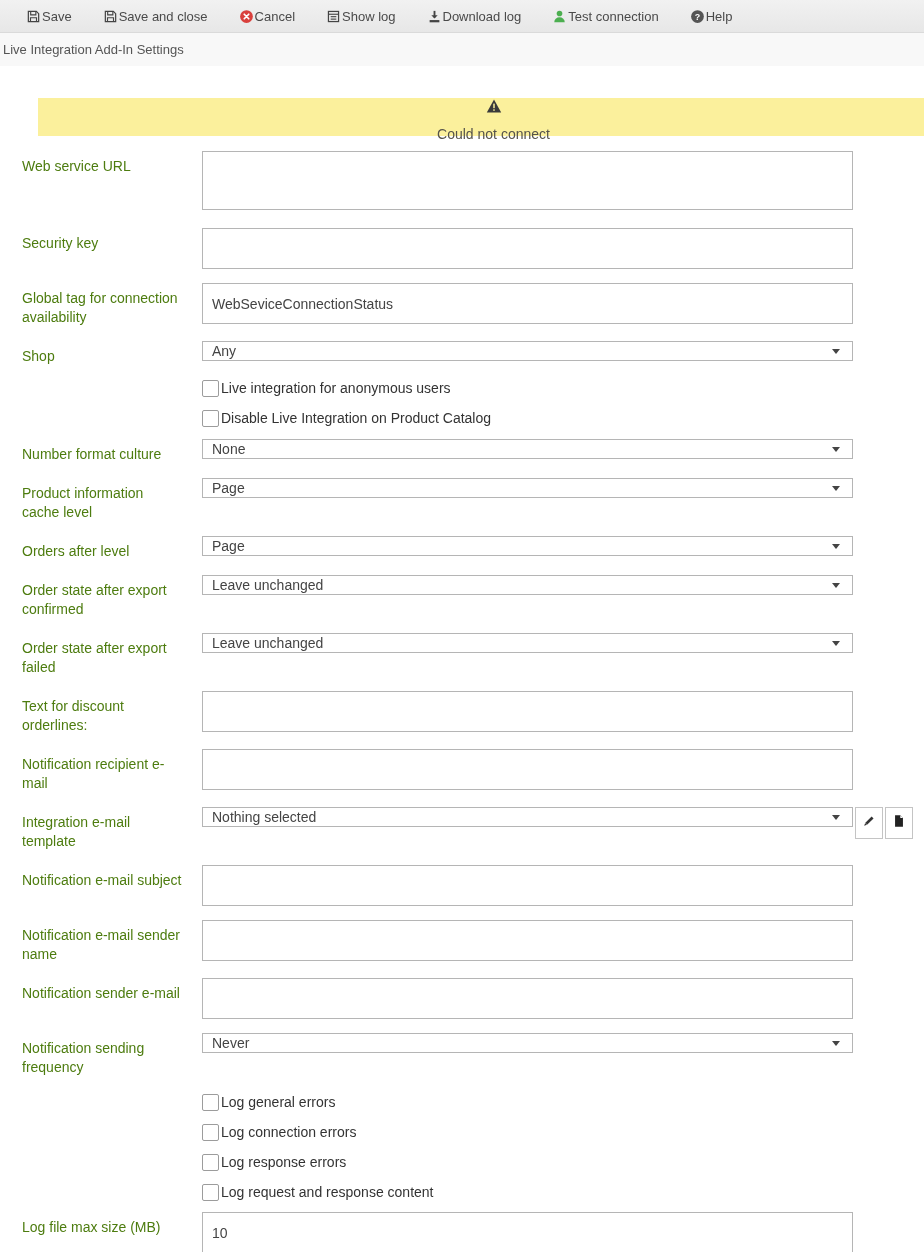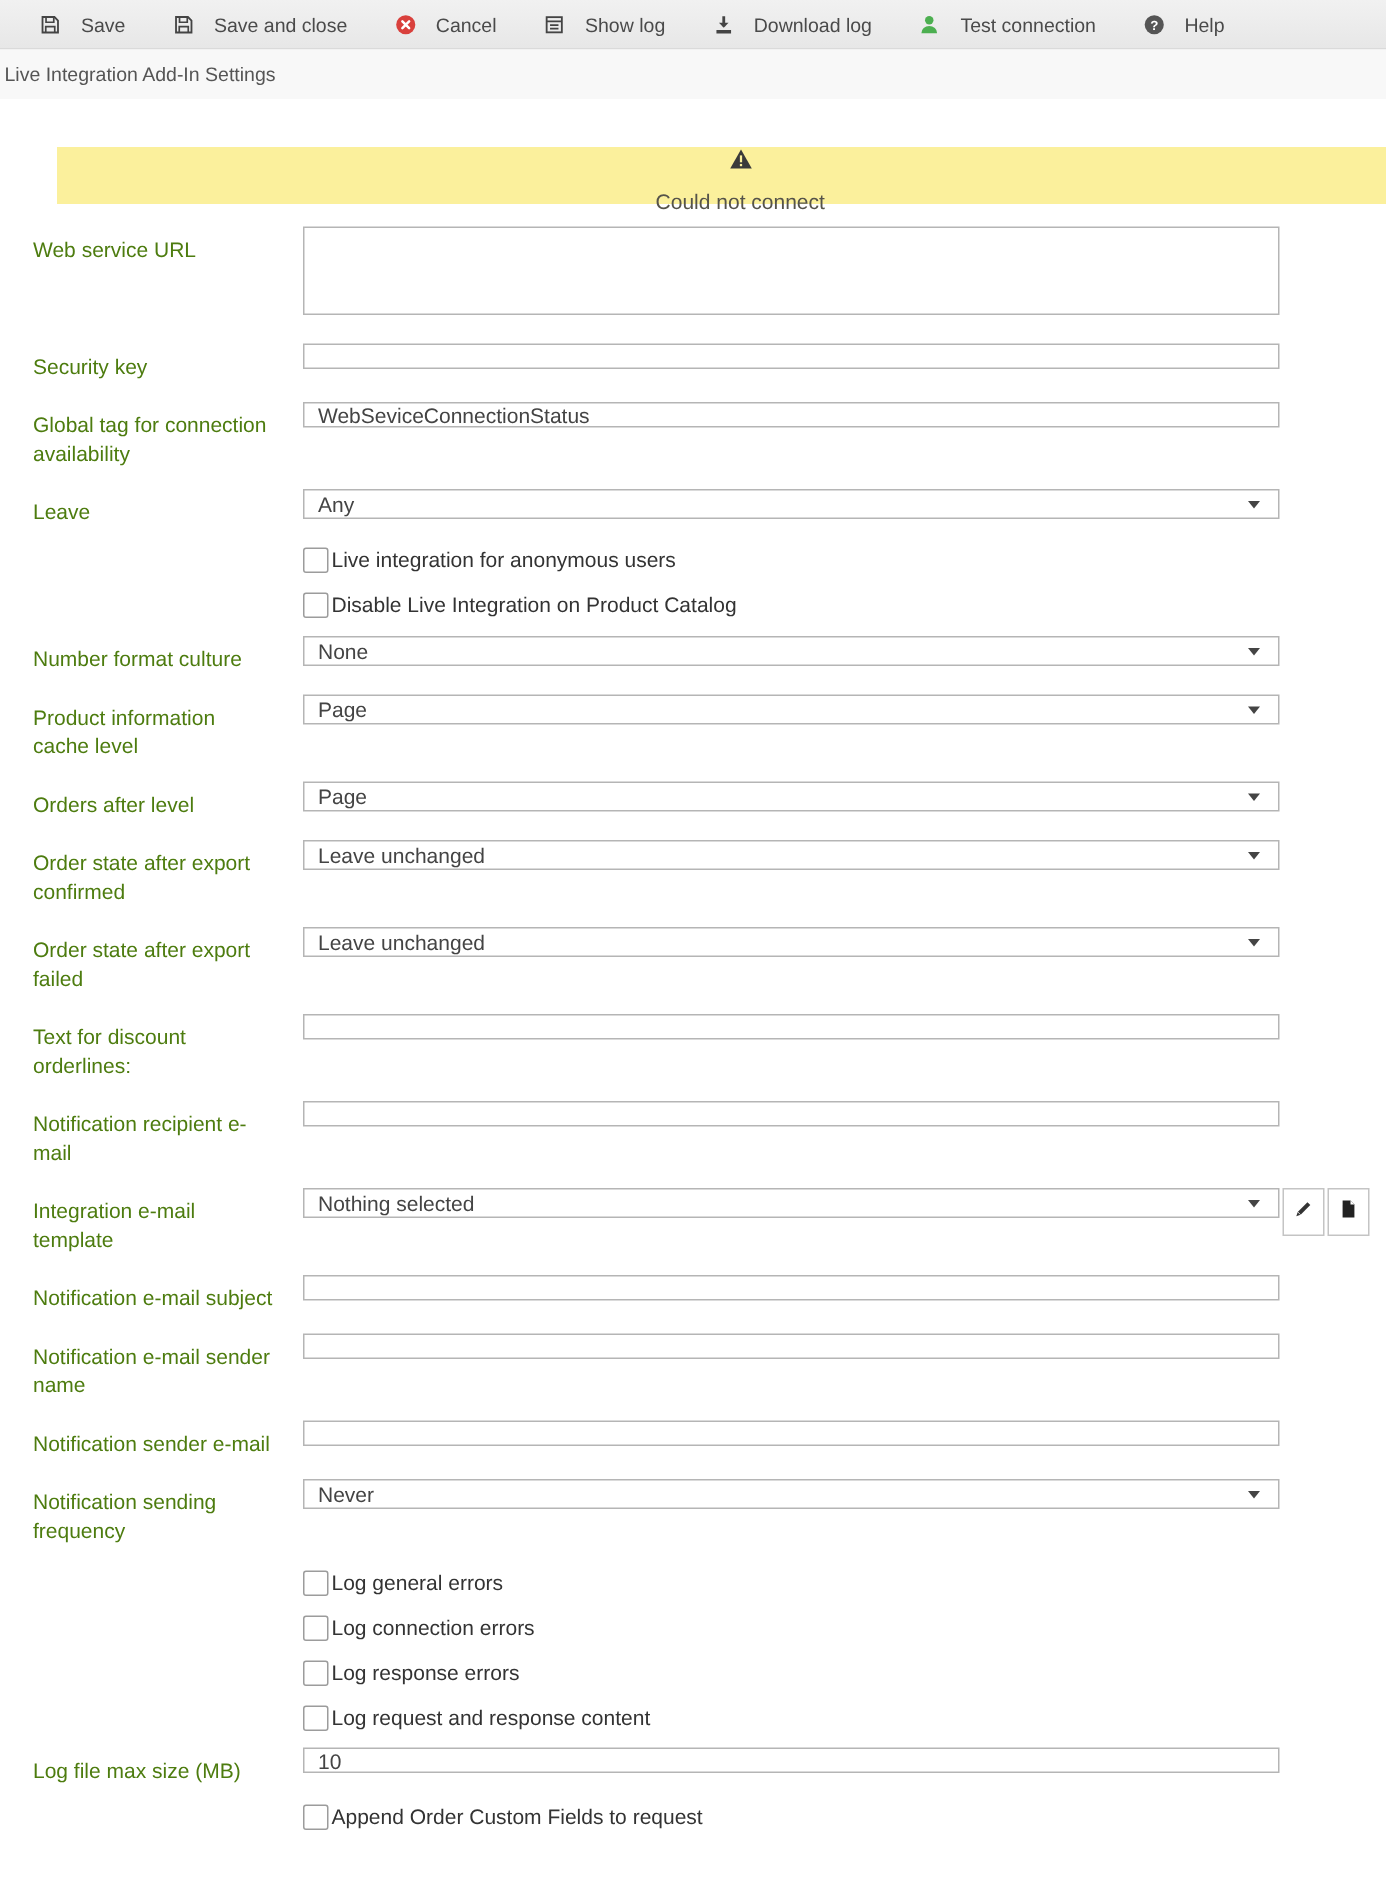--- a/index.html
+++ b/index.html
@@ -9,21 +9,21 @@
     background:#ffffff;color:#3c3c3c;
   }
   
   .toolbar{
     height:33px;box-sizing:border-box;
     background:linear-gradient(#f1f1f1,#e7e7e7);
     border-bottom:1px solid #dadada;
     display:flex;align-items:center;
     padding-left:26px;gap:31px;
   }
-  .tb-item{display:flex;align-items:flex-start;gap:13px;font-size:13px;color:#4a4a4a;cursor:pointer;white-space:nowrap;}
+  .tb-item{display:flex;align-items:flex-start;gap:1px;font-size:13px;color:#4a4a4a;cursor:pointer;white-space:nowrap;}
   .tb-item svg{display:block;}
   
   .titlebar{
     height:33px;background:#f8f8f8;display:flex;align-items:center;
     font-size:13px;color:#555;padding-left:3px;
   }
   
   .alert{
     margin:32px 0 15px 38px;height:38px;background:#fbf09c;
     display:flex;align-items:center;gap:9px;padding-left:25px;
@@ -31,21 +31,21 @@
   }
   
   .form{margin-left:22px;width:831px;}
   .row{display:flex;margin-bottom:14px;}
   .lbl{
     flex:0 0 180px;box-sizing:border-box;padding:6px 18px 0 0;
     font-size:14px;line-height:19px;color:#4d7c0f;
   }
   .fld{flex:1;min-width:0;}
   .txt{
-    width:100%;box-sizing:border-box;height:17px;
+    width:100%;box-sizing:border-box;height:41px;
     border:1px solid #b5b5b5;background:#fff;border-radius:0;
     padding:0 9px;font-size:14px;color:#444;font-family:inherit;outline:none;
   }
   textarea.txt{height:59px;resize:none;padding-top:6px;}
   .select{
     height:20px;box-sizing:border-box;border:1px solid #b5b5b5;background:#fff;
     display:flex;align-items:center;justify-content:space-between;
     padding:0 12px 0 9px;font-size:14px;color:#444;cursor:pointer;
   }
   .caret{width:0;height:0;border-left:4px solid transparent;border-right:4px solid transparent;border-top:5px solid #444;}
@@ -160,21 +160,21 @@
     <div class="lbl">Security key</div>
     <div class="fld"><input class="txt" value="" style=""></div>
   </div>
 
   <div class="row">
     <div class="lbl">Global tag for connection availability</div>
     <div class="fld"><input class="txt" value="WebSeviceConnectionStatus" style=""></div>
   </div>
 
   <div class="row">
-    <div class="lbl">Leave</div>
+    <div class="lbl">Shop</div>
     <div class="fld">
       <div class="select">
         <span>Any</span>
         <span class="caret"></span>
       </div>
     </div>
   </div>
 
   <div class="cb-row">
     <span class="cb"></span>

